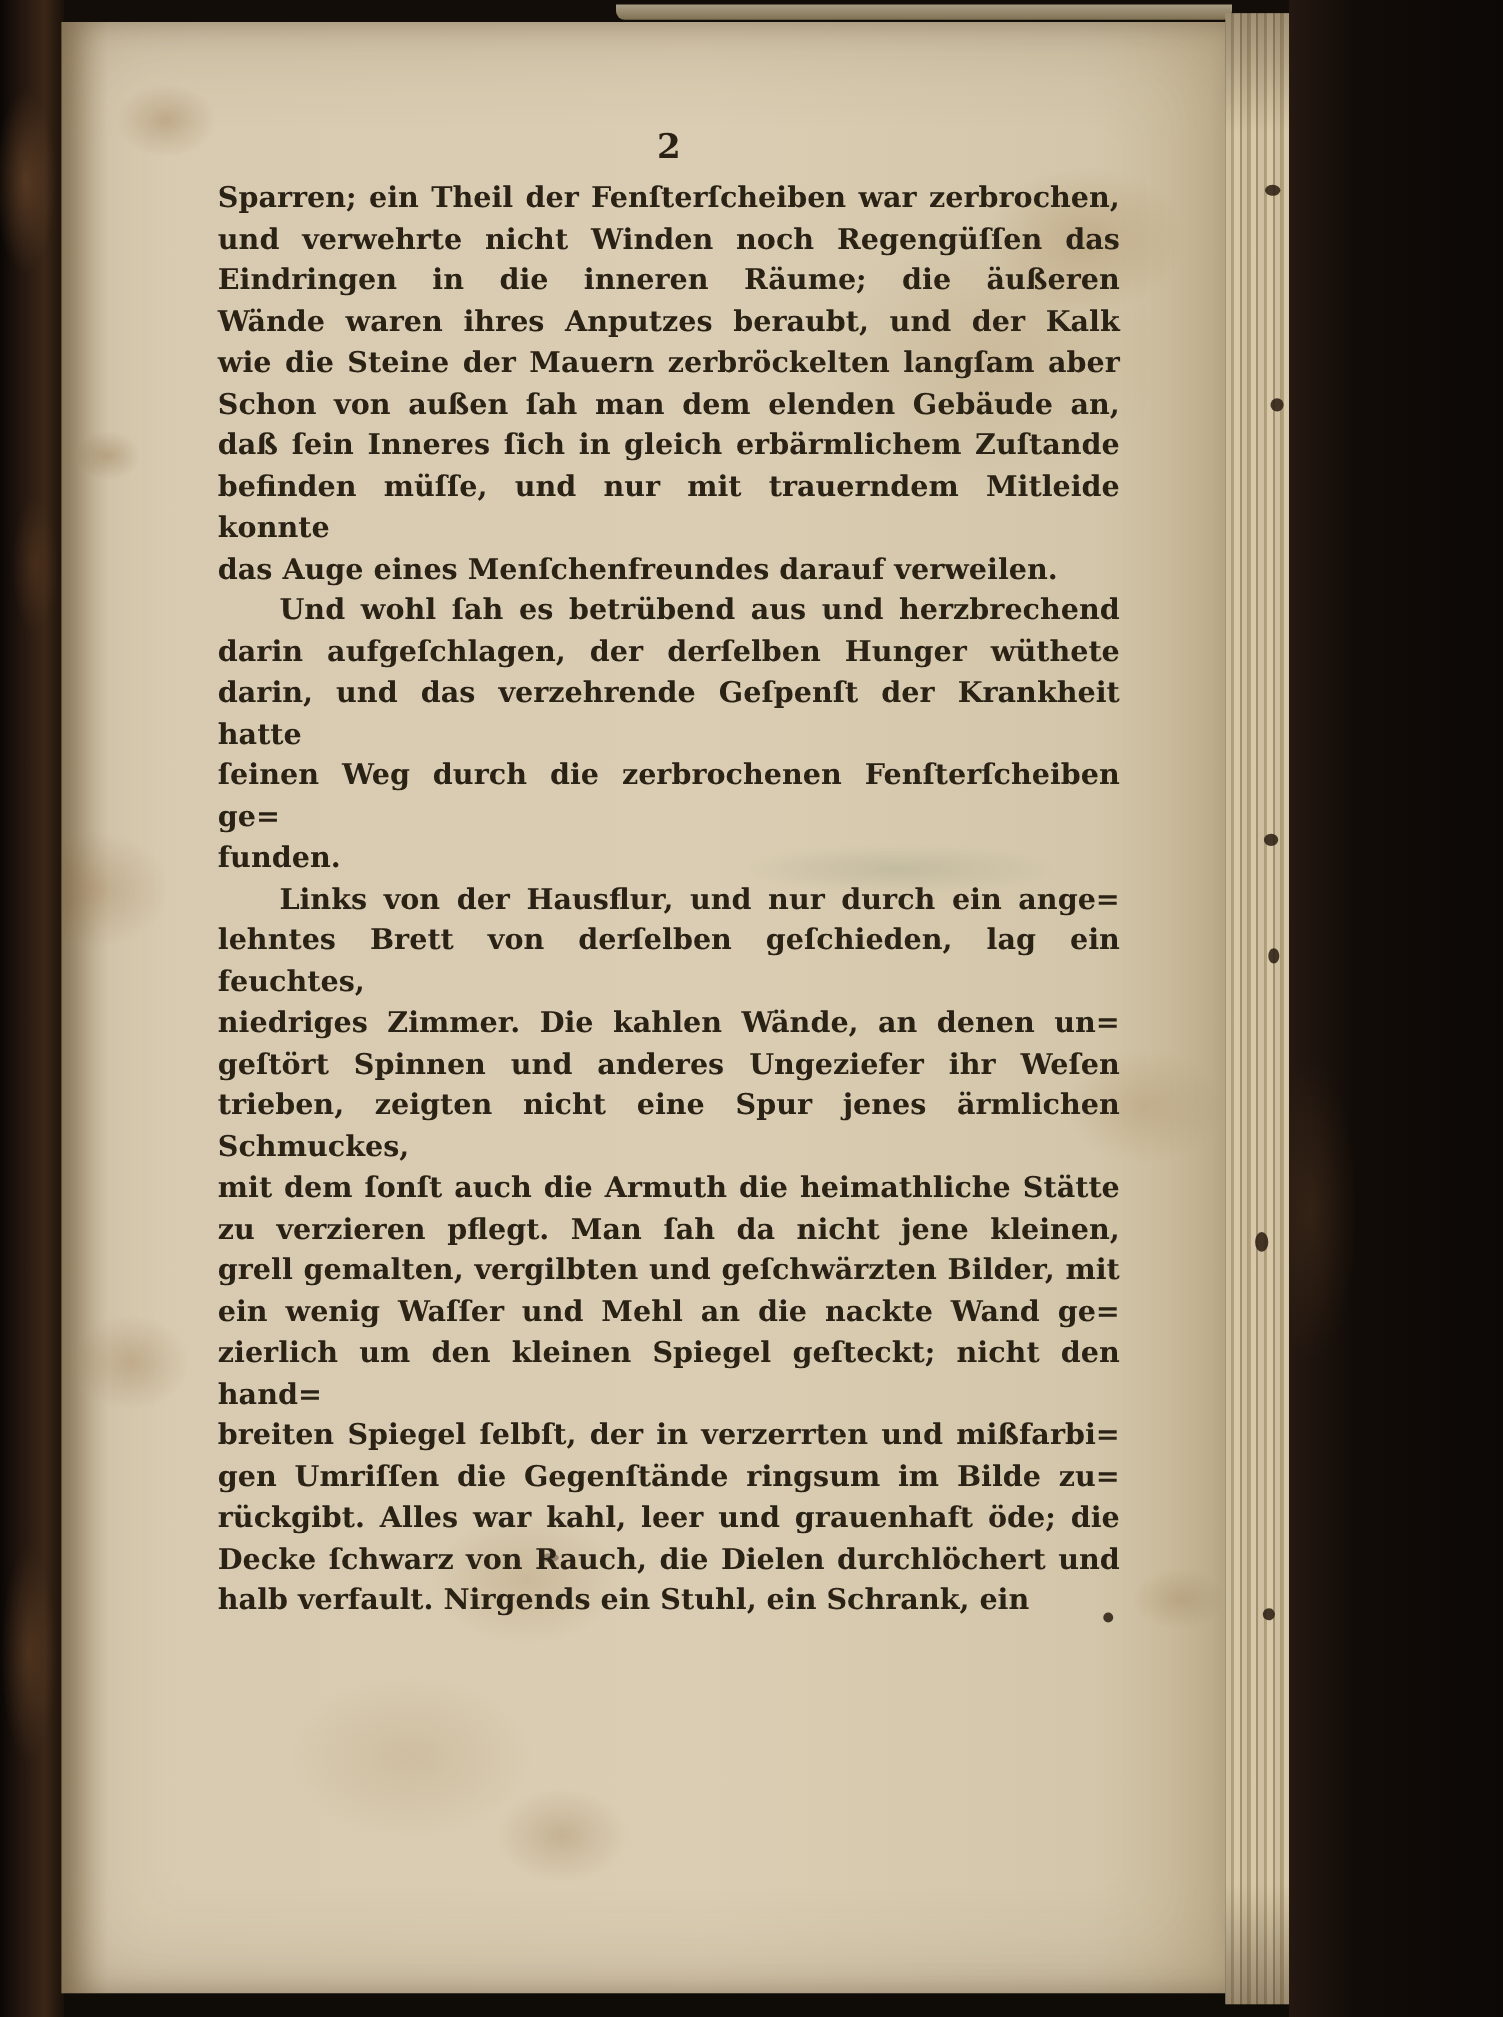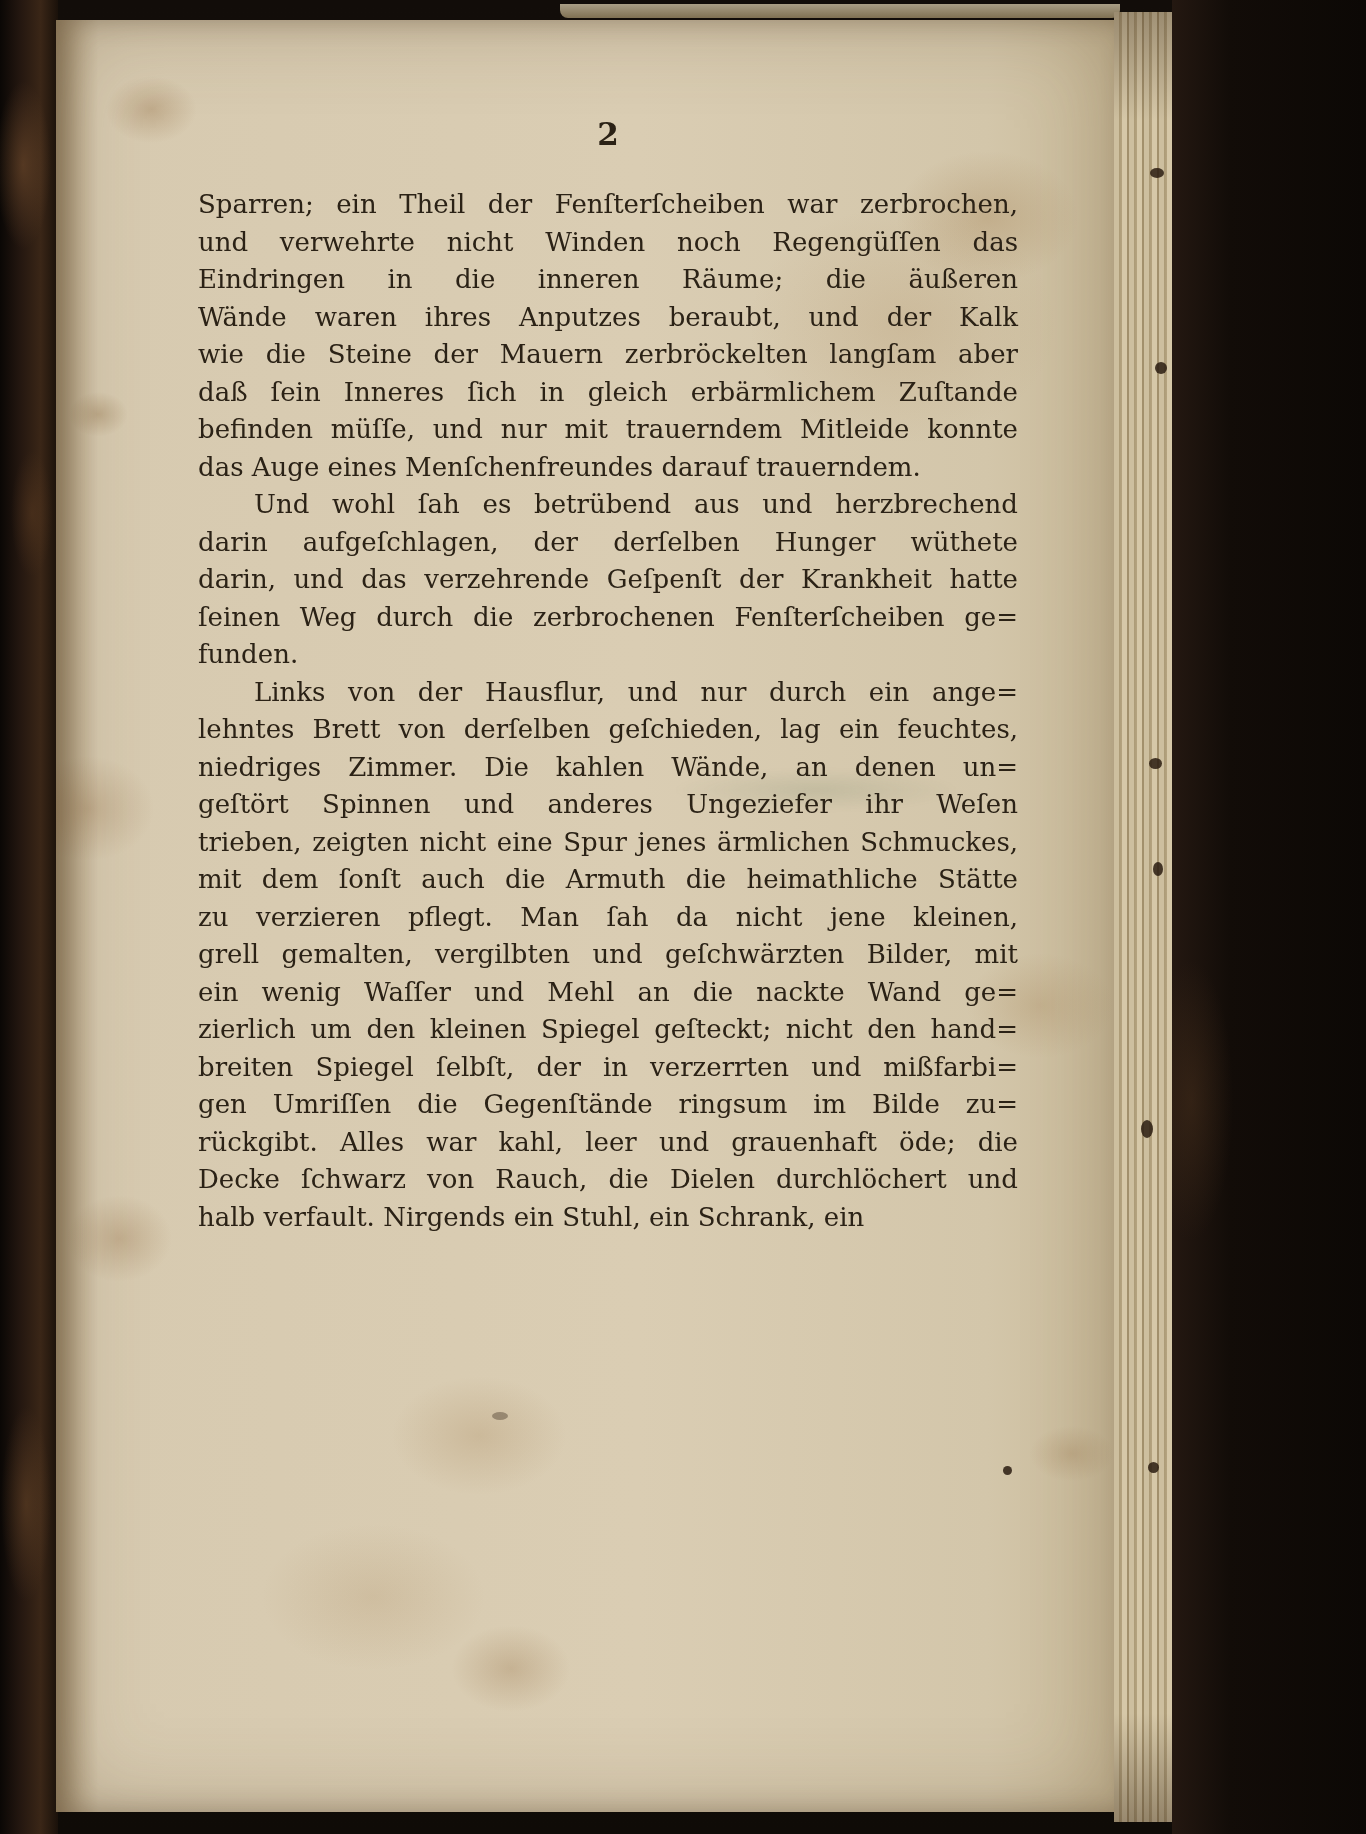--- a/index.html
+++ b/index.html
@@ -77,23 +77,23 @@
     background: linear-gradient(180deg, #cfc2a4, #9b8a66);
     border-radius: 0 0 8px 8px; opacity: .8;
   }
 
   .page-number {
     position: absolute; left: 142px; top: 96px; width: 820px;
     text-align: center; font-size: 31px; font-weight: bold; color: #2b2216;
   }
 
   .text-block {
-    position: absolute; left: 142px; top: 166px; width: 820px;
+    position: absolute; left: 142px; top: 142px; width: 820px;
     color: #2b2216;
-    font-size: 26px; font-weight: normal; line-height: 37.5px;
+    font-size: 26px; font-weight: bold; line-height: 37.5px;
     text-rendering: optimizeLegibility;
   }
 
   .paragraph { margin: 0; }
 
   .line { text-align: justify; text-align-last: justify; }
   .line.last { text-align-last: left; }
   .line.indent { text-indent: 56px; }
 </style>
 </head>
@@ -108,23 +108,24 @@
 
     <div class="page-number">2</div>
 
     <div class="text-block">
         <div class="paragraph">
           <div class="line">Sparren; ein Theil der Fenſterſcheiben war zerbrochen,</div>
           <div class="line">und verwehrte nicht Winden noch Regengüſſen das</div>
           <div class="line">Eindringen in die inneren Räume; die äußeren</div>
           <div class="line">Wände waren ihres Anputzes beraubt, und der Kalk</div>
           <div class="line">wie die Steine der Mauern zerbröckelten langſam aber</div>
+          <div class="line">Schon von außen ſah man dem elenden Gebäude an,</div>
           <div class="line">daß ſein Inneres ſich in gleich erbärmlichem Zuſtande</div>
           <div class="line">befinden müſſe, und nur mit trauerndem Mitleide konnte</div>
-          <div class="line last">das Auge eines Menſchenfreundes darauf trauerndem.</div>
+          <div class="line last">das Auge eines Menſchenfreundes darauf verweilen.</div>
         </div>
         <div class="paragraph">
           <div class="line indent">Und wohl ſah es betrübend aus und herzbrechend</div>
           <div class="line">darin aufgeſchlagen, der derſelben Hunger wüthete</div>
           <div class="line">darin, und das verzehrende Geſpenſt der Krankheit hatte</div>
           <div class="line">ſeinen Weg durch die zerbrochenen Fenſterſcheiben ge=</div>
           <div class="line last">funden.</div>
         </div>
         <div class="paragraph">
           <div class="line indent">Links von der Hausflur, und nur durch ein ange=</div>

